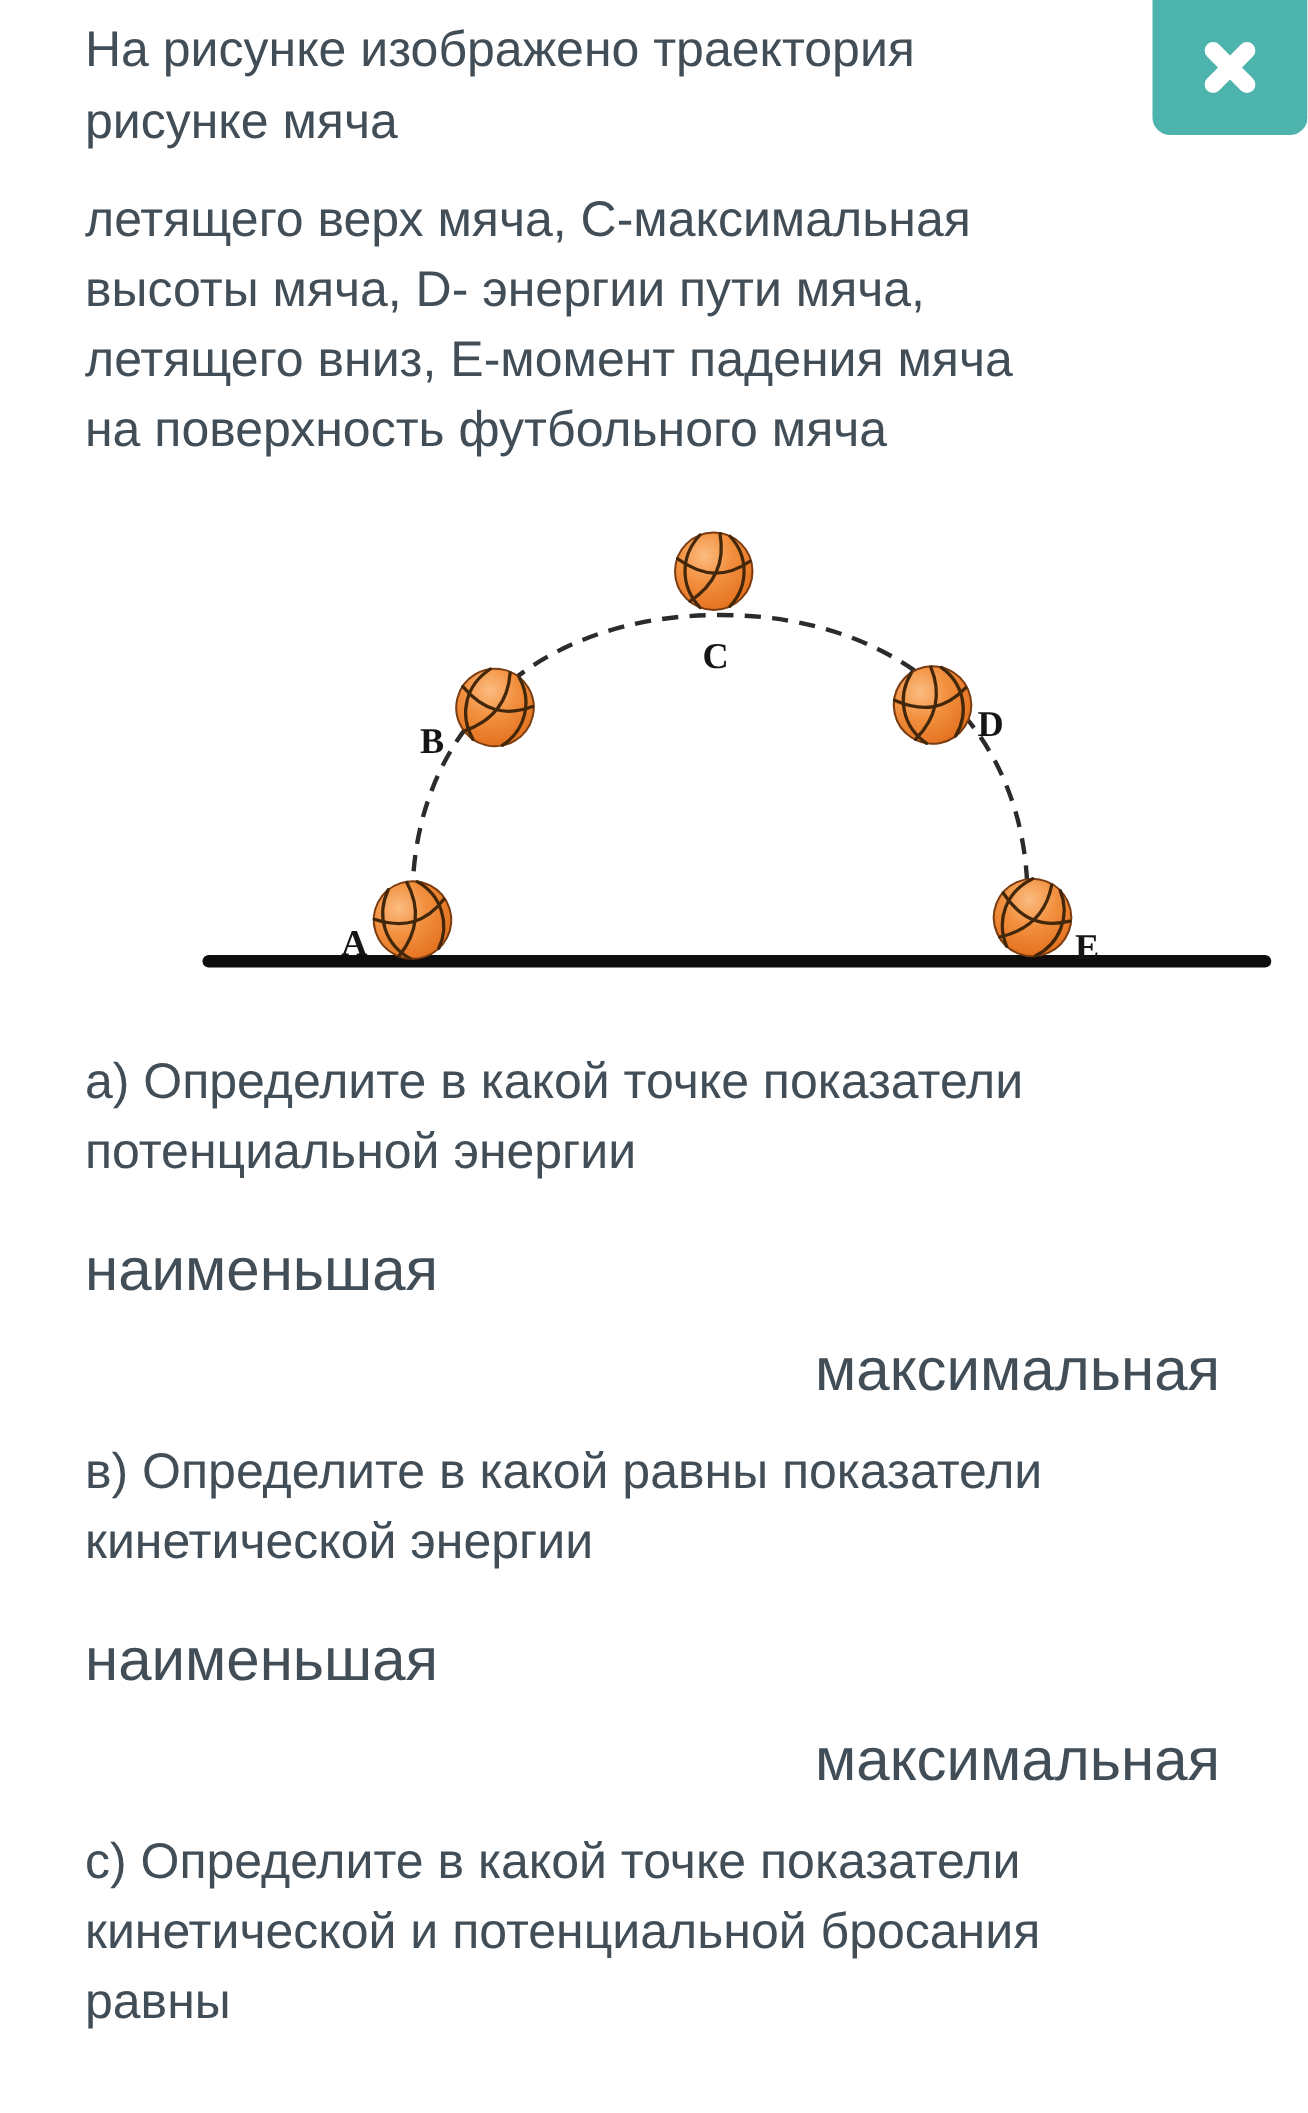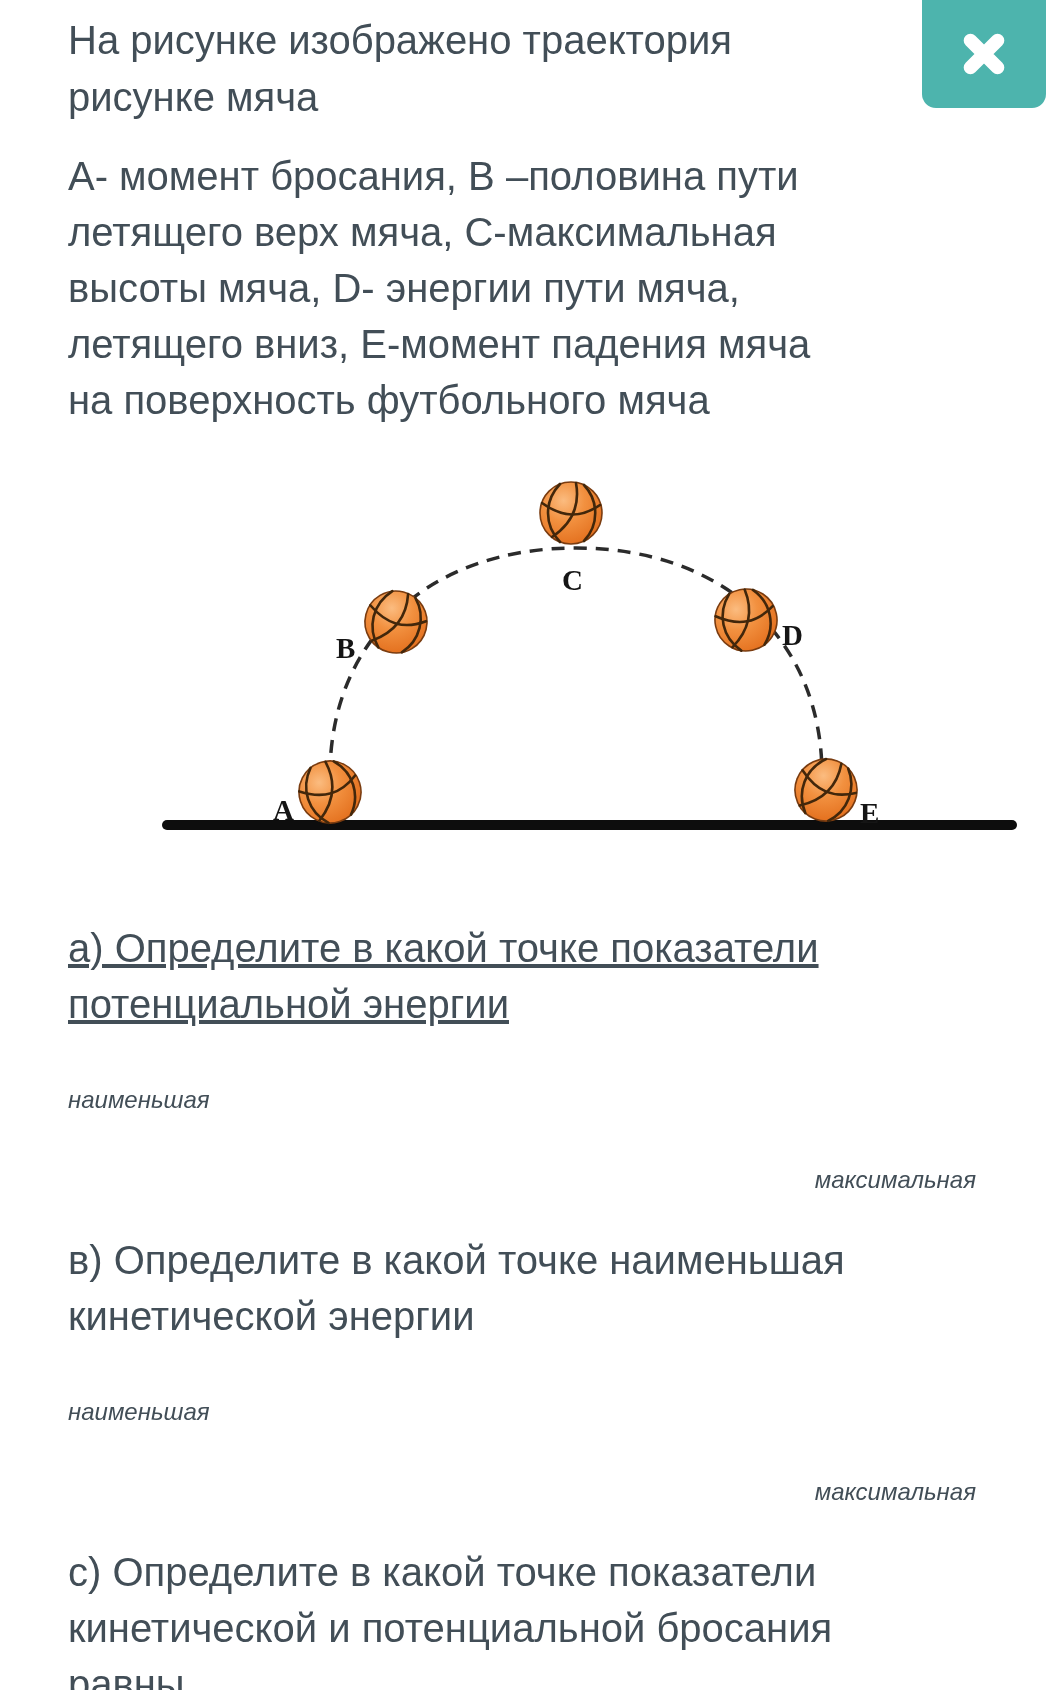--- a/index.html
+++ b/index.html
@@ -18,23 +18,23 @@
     border: none; padding: 0;
     border-radius: 0 0 14px 14px;
     display: flex; align-items: center; justify-content: center;
     cursor: pointer;
   }
   .content { padding: 12px 70px 0 68px; }
   .page-title { font-size: 40px; line-height: 57px; font-weight: 400; }
   .description { margin-top: 22px; font-size: 40px; line-height: 56px; }
   .fig { display: block; margin-top: 2px; }
   .q-prompt { font-size: 40px; line-height: 56px; }
-  .q-prompt.qa { margin-top: 40px; text-decoration: underline; }
+  .q-prompt.qa { margin-top: 13px; }
   .q-prompt.qb, .q-prompt.qc { margin-top: 24px; }
-  .option { font-size: 24px; line-height: 56px; cursor: pointer; font-style: italic; }
+  .option { font-size: 48px; line-height: 56px; cursor: pointer; }
   .option.first { margin-top: 40px; }
   .option.second { margin-top: 24px; text-align: right; }
   .seam { fill: none; stroke: #42270b; stroke-width: 2.6; stroke-linecap: round; }
   .pt-label {
     font-family: "Liberation Serif", serif;
     font-weight: 700; font-size: 29px; fill: #151515;
   }
 </style>
 </head>
 <body>
@@ -48,21 +48,20 @@
   </button>
 
   <div class="content">
 
     <div class="page-title">
       <div>На рисунке изображено траектория</div>
       <div>рисунке мяча</div>
     </div>
 
     <div class="description">
-      <div>А- момент бросания, В –половина пути</div>
       <div>летящего верх мяча, С-максимальная</div>
       <div>высоты мяча, D- энергии пути мяча,</div>
       <div>летящего вниз, Е-момент падения мяча</div>
       <div>на поверхность футбольного мяча</div>
     </div>
 
     <svg class="fig" width="1046" height="450" viewBox="0 0 1046 450">
       <defs>
         <radialGradient id="ballGrad" cx="38%" cy="30%" r="75%">
           <stop offset="0%" stop-color="#fbbc80"></stop>
@@ -108,21 +107,21 @@
     <div>
 
       <div class="q-prompt qa">
         <div>а) Определите в какой точке показатели</div>
         <div>потенциальной энергии</div>
       </div>
       <div class="option first">наименьшая</div>
       <div class="option second">максимальная</div>
 
       <div class="q-prompt qb">
-        <div>в) Определите в какой точке наименьшая</div>
+        <div>в) Определите в какой равны показатели</div>
         <div>кинетической энергии</div>
       </div>
       <div class="option first">наименьшая</div>
       <div class="option second">максимальная</div>
 
       <div class="q-prompt qc">
         <div>с) Определите в какой точке показатели</div>
         <div>кинетической и потенциальной бросания</div>
         <div>равны</div>
       </div>

